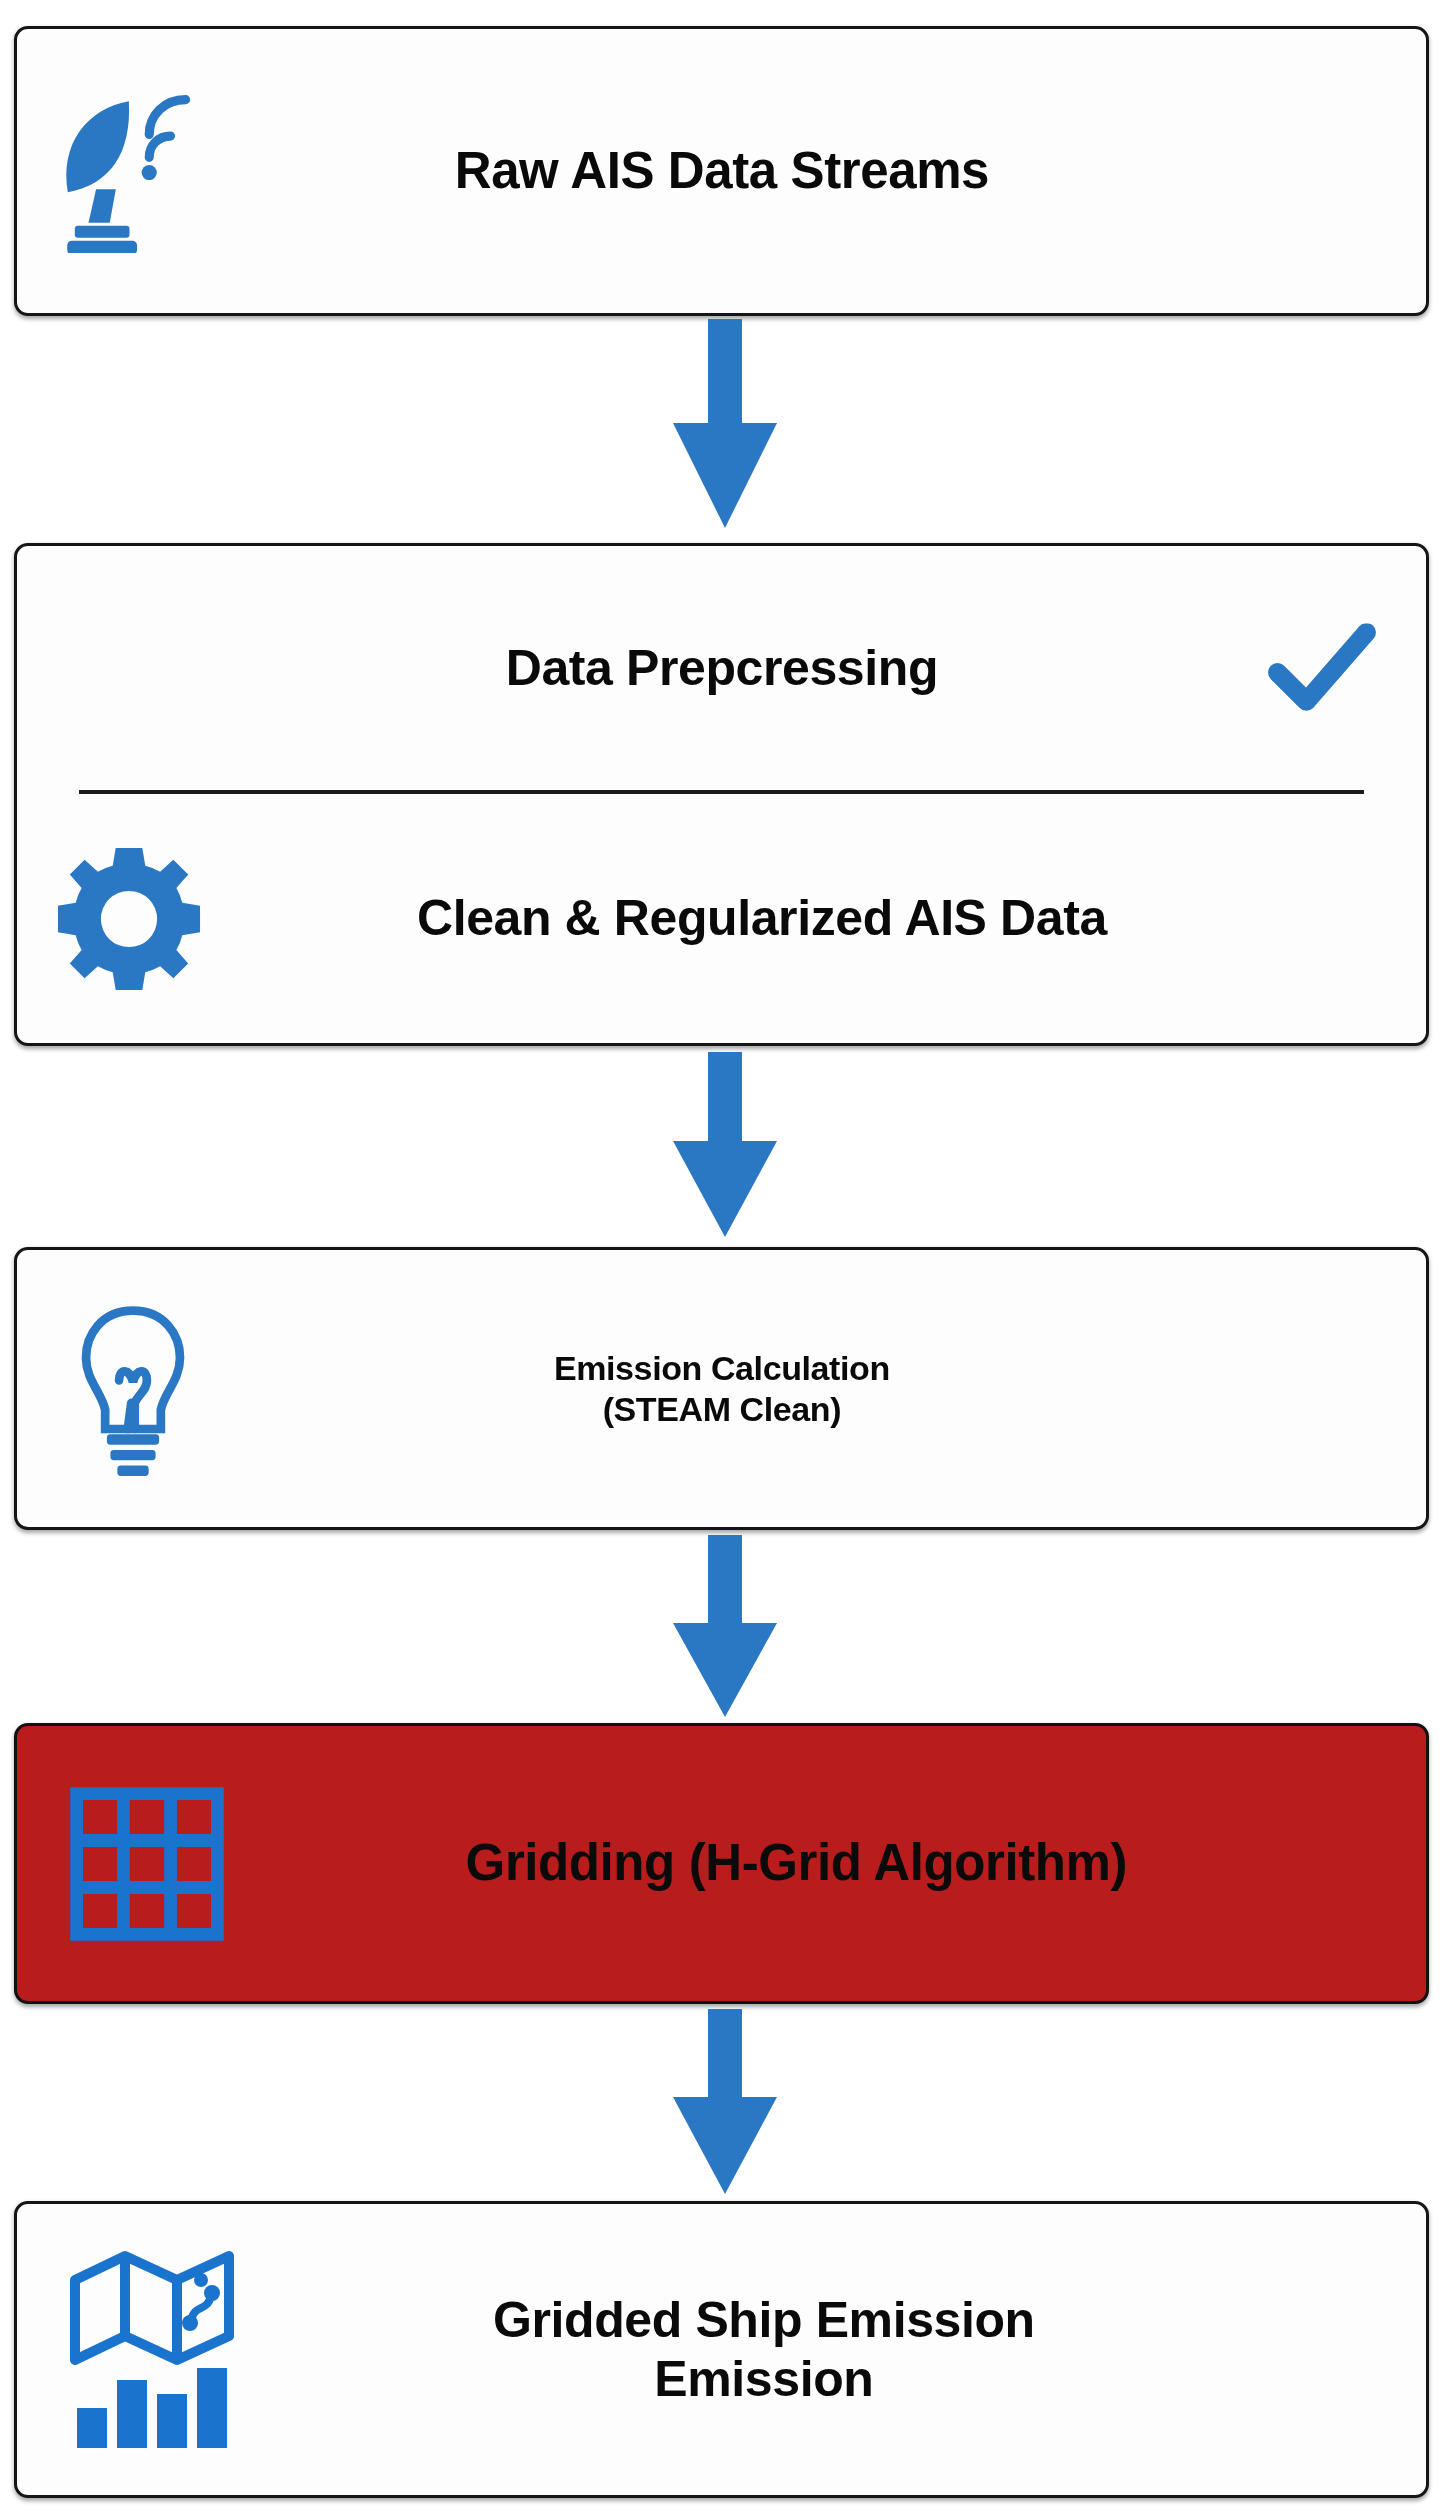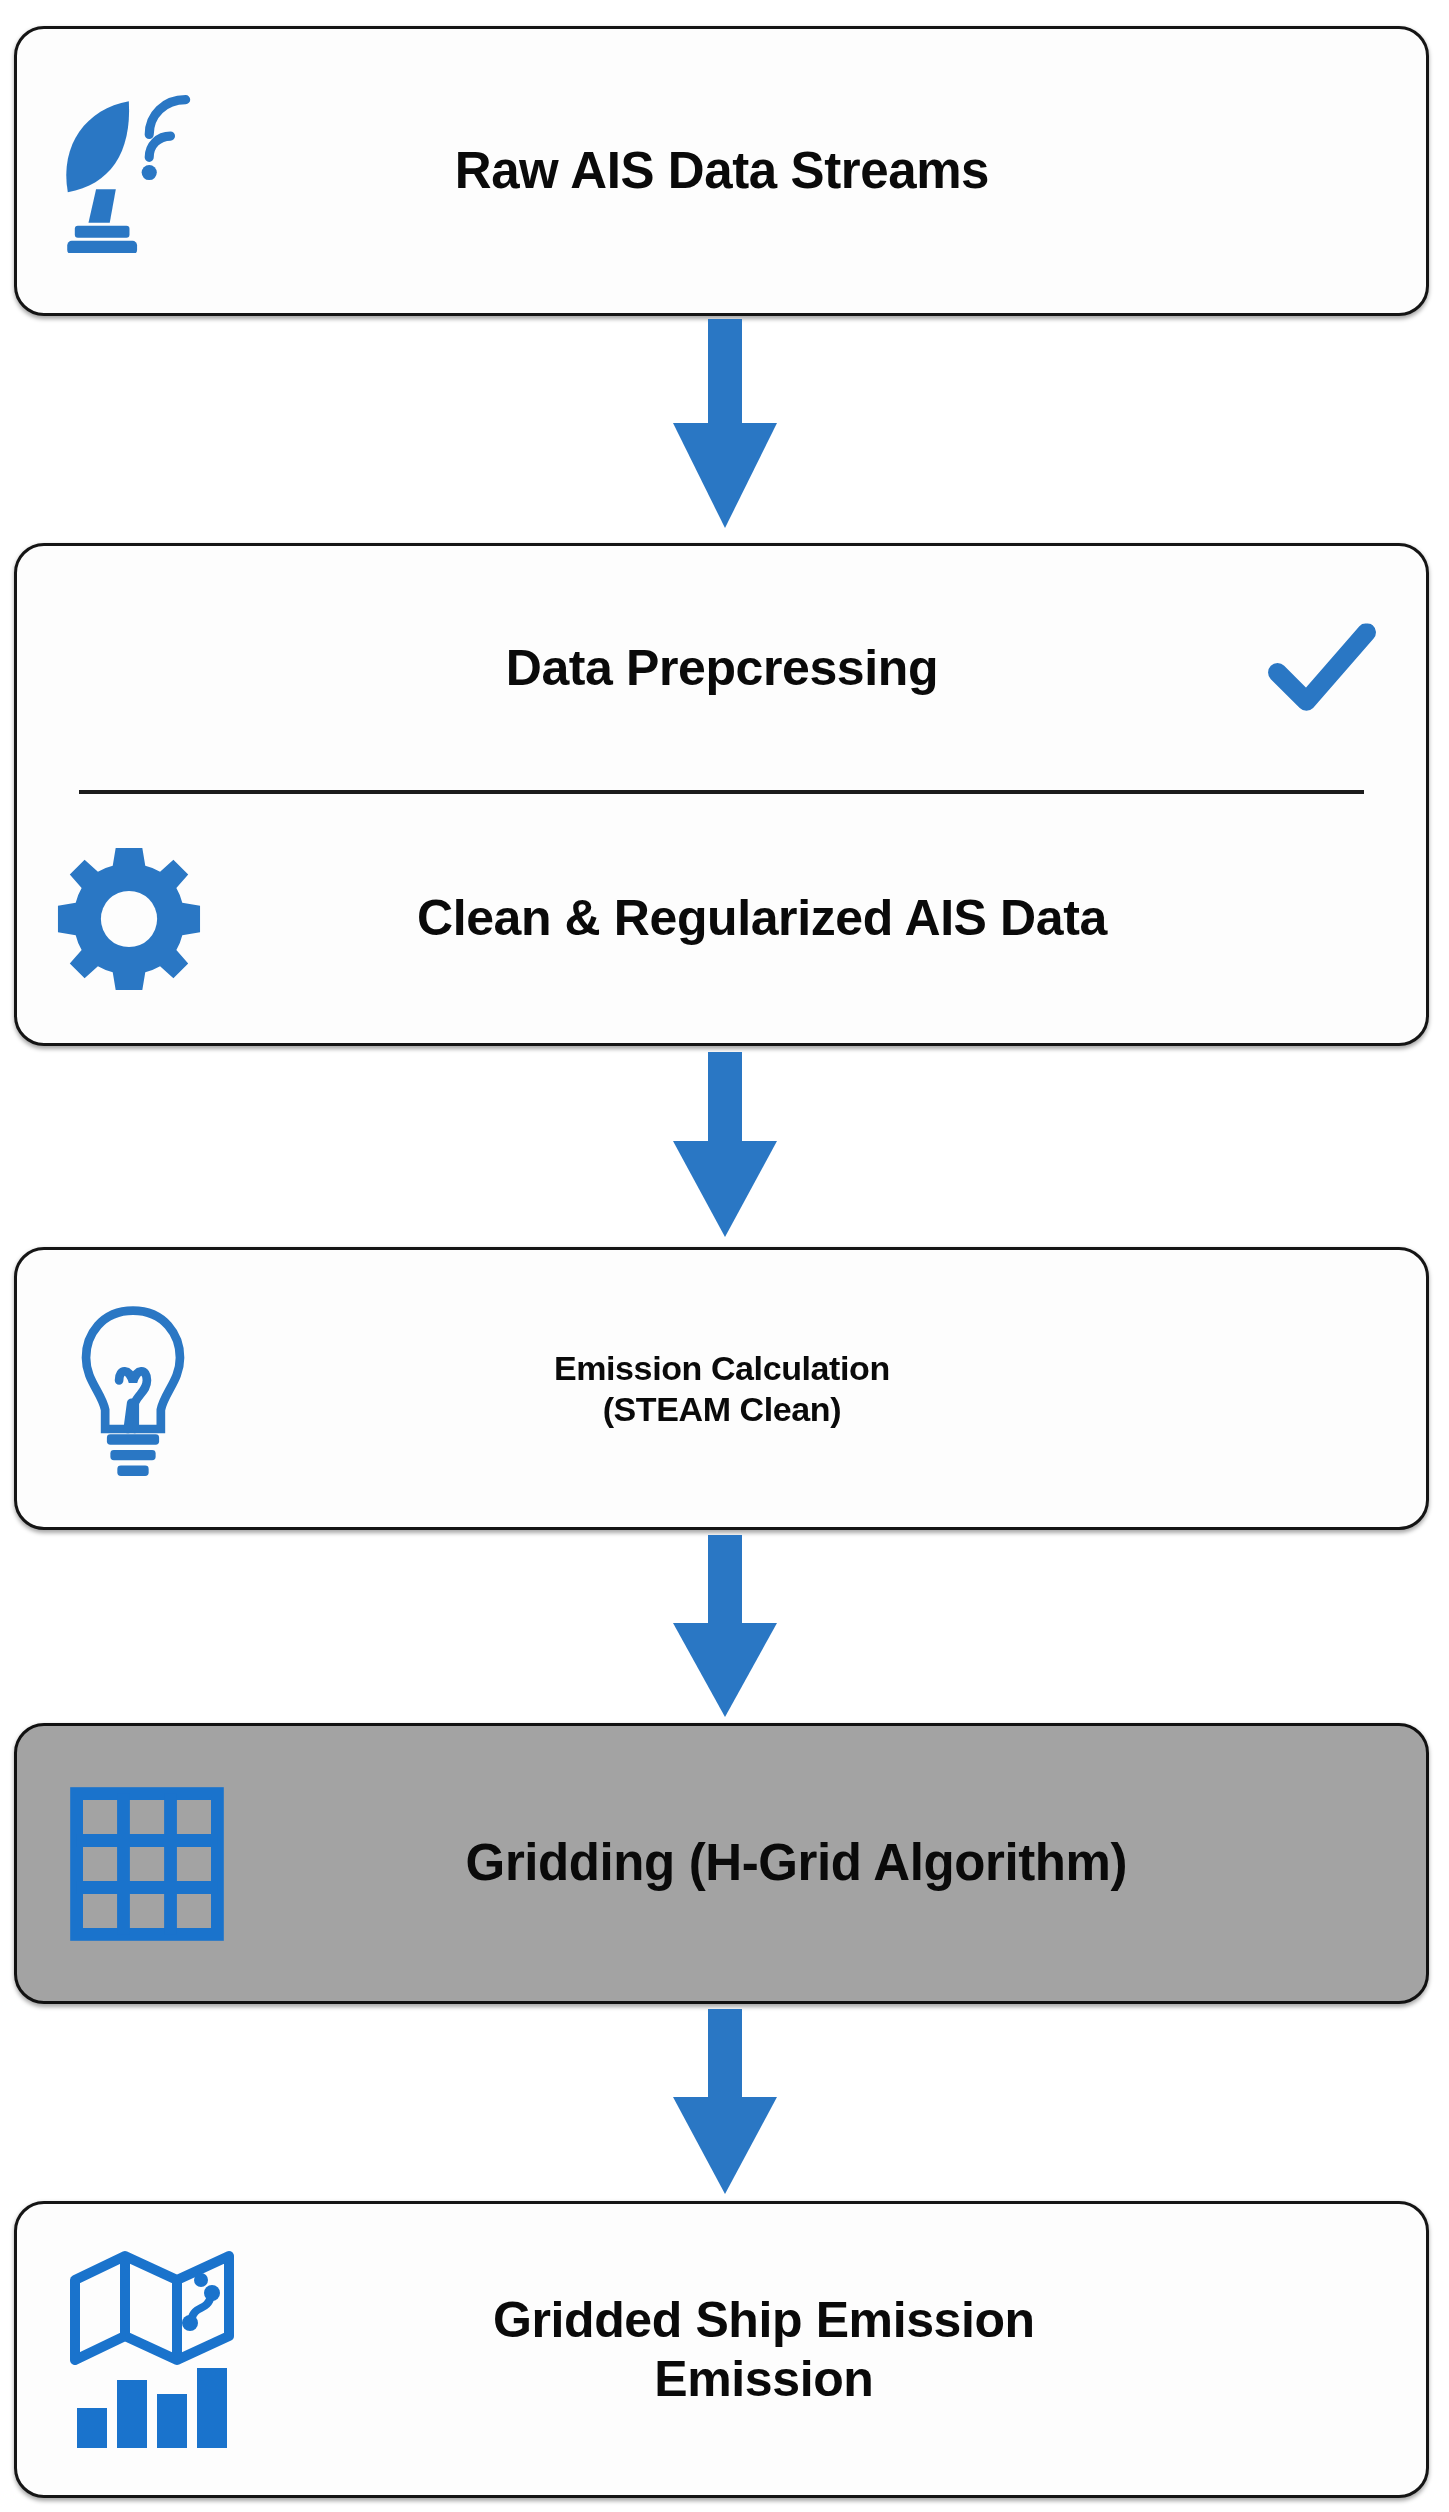--- a/index.html
+++ b/index.html
@@ -19,28 +19,28 @@
     overflow: hidden;
   }
 
   
   .node {
     position: absolute;
     left: 14.4px;
     width: 1415px;            
     box-sizing: border-box;
     border: 3.2px solid #151515;
-    border-radius: 30px;
+    border-radius: 14px;
     background: #fdfdfd;
     box-shadow: 0 2.4px 4px rgba(0,0,0,0.35);
     display: flex;
     align-items: center;
   }
   .node.green {
-    background: #a3a3a3;
+    background: #b91c1c;
     border-color: #111111;
     padding-left: 37px;
   }
 
   .node-icon {
     position: absolute;
     display: flex;
     align-items: center;
     justify-content: center;
   }

